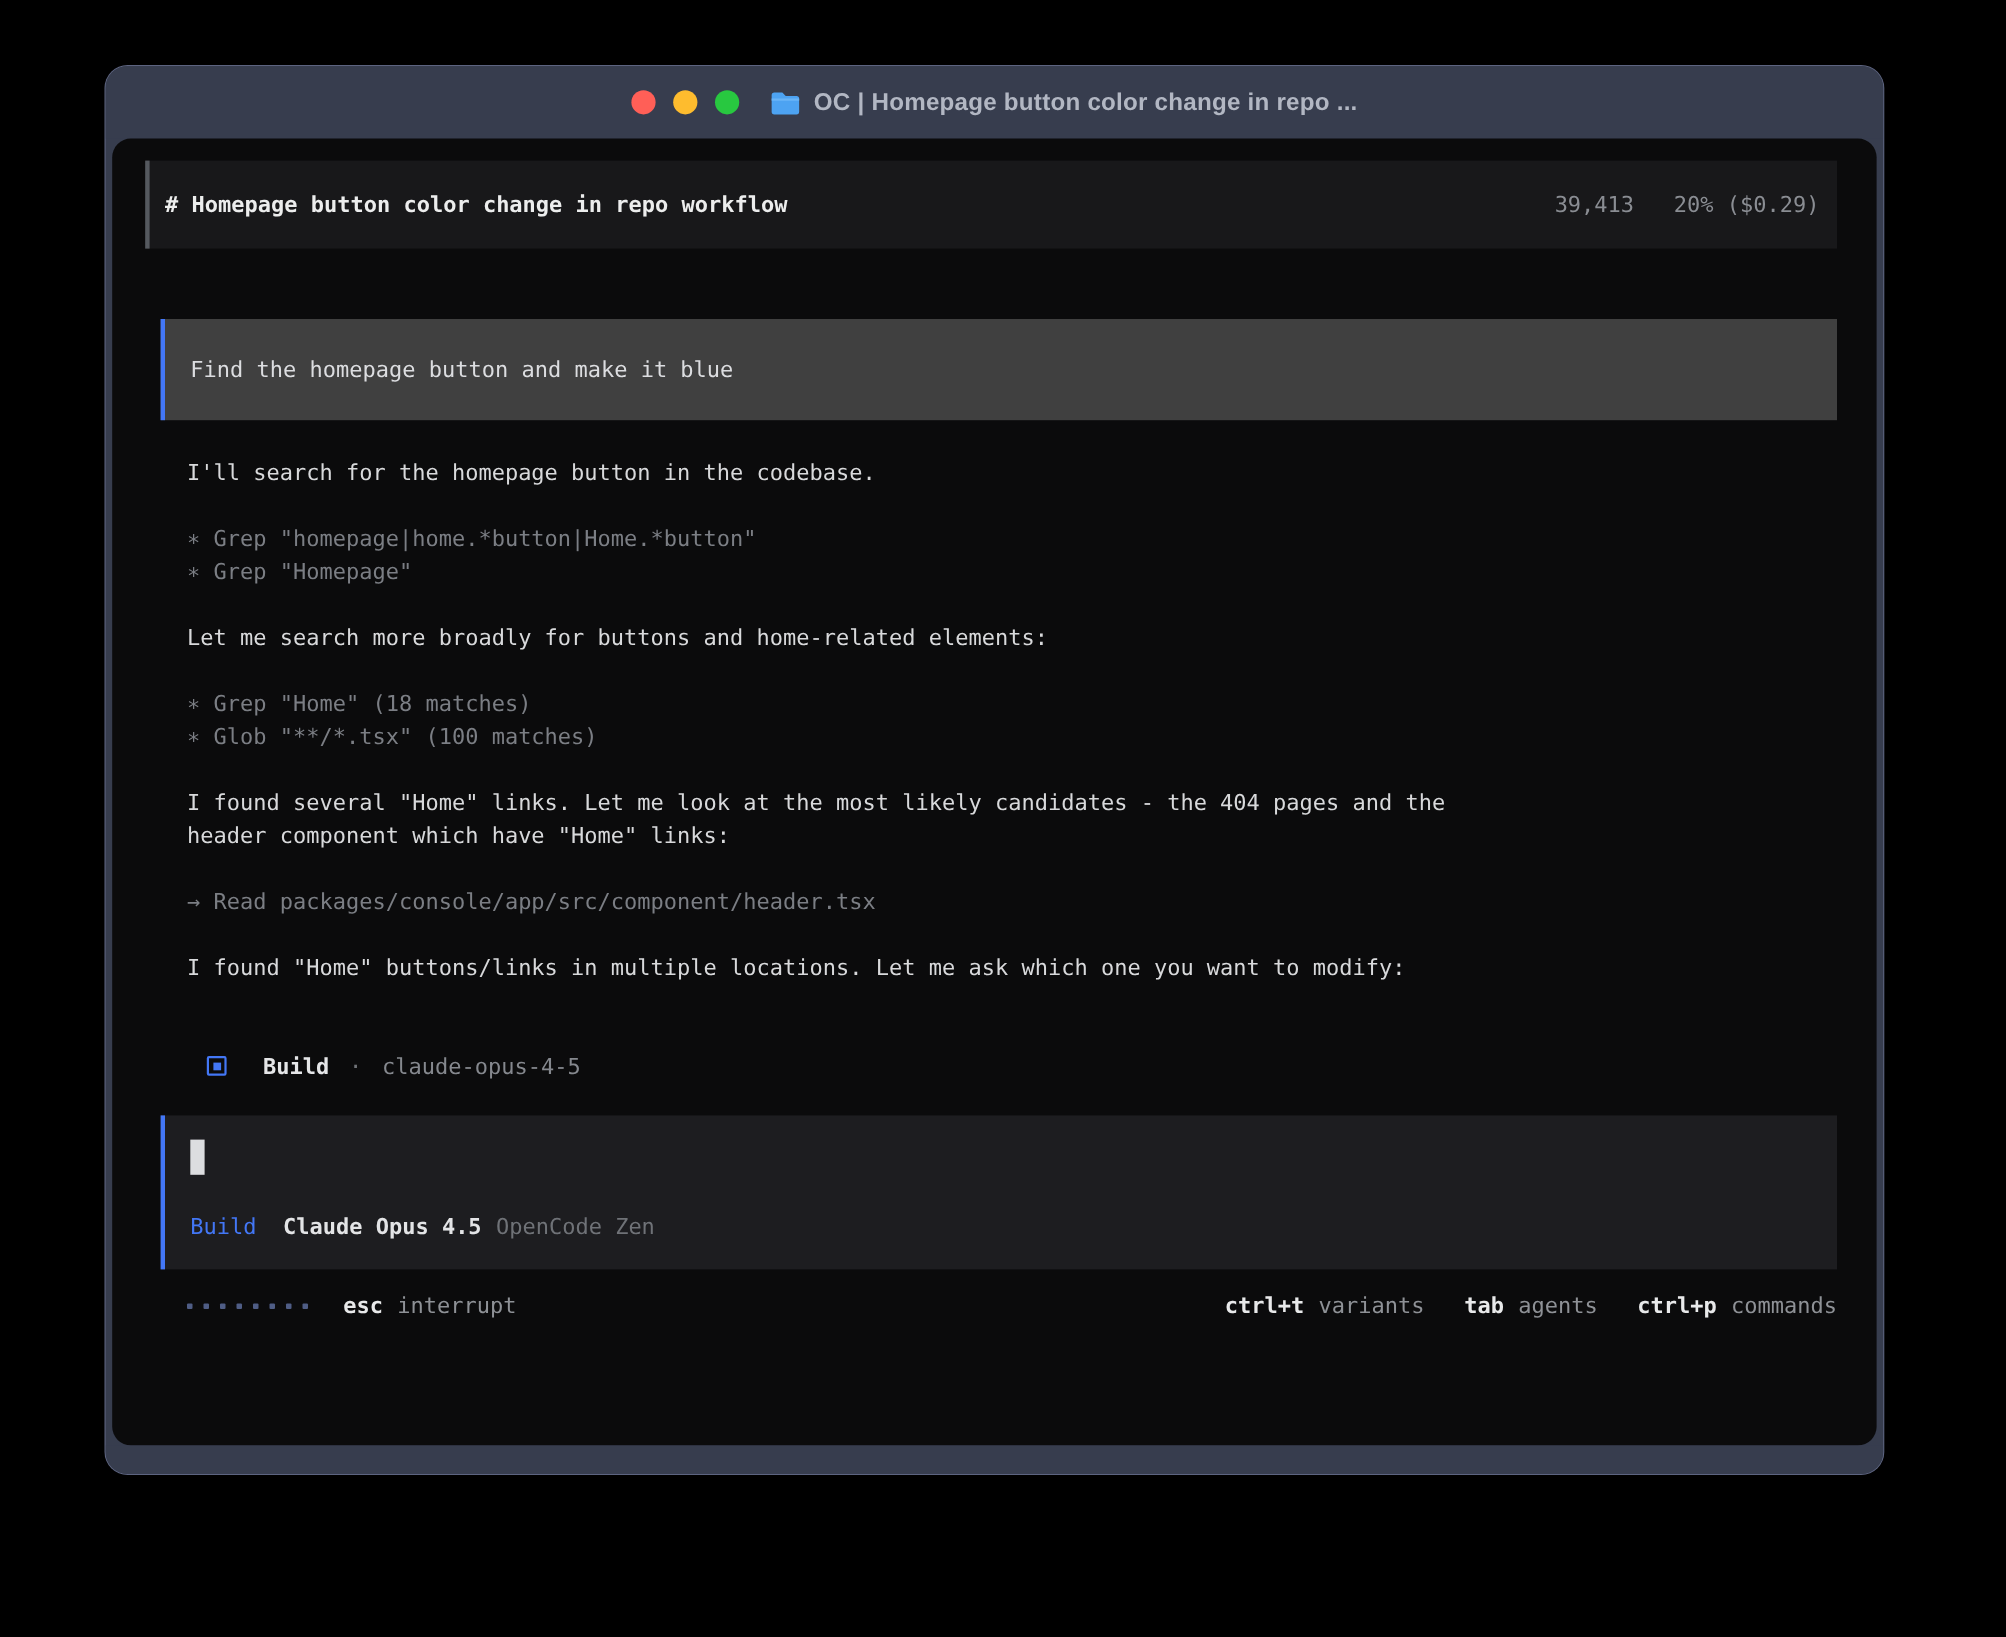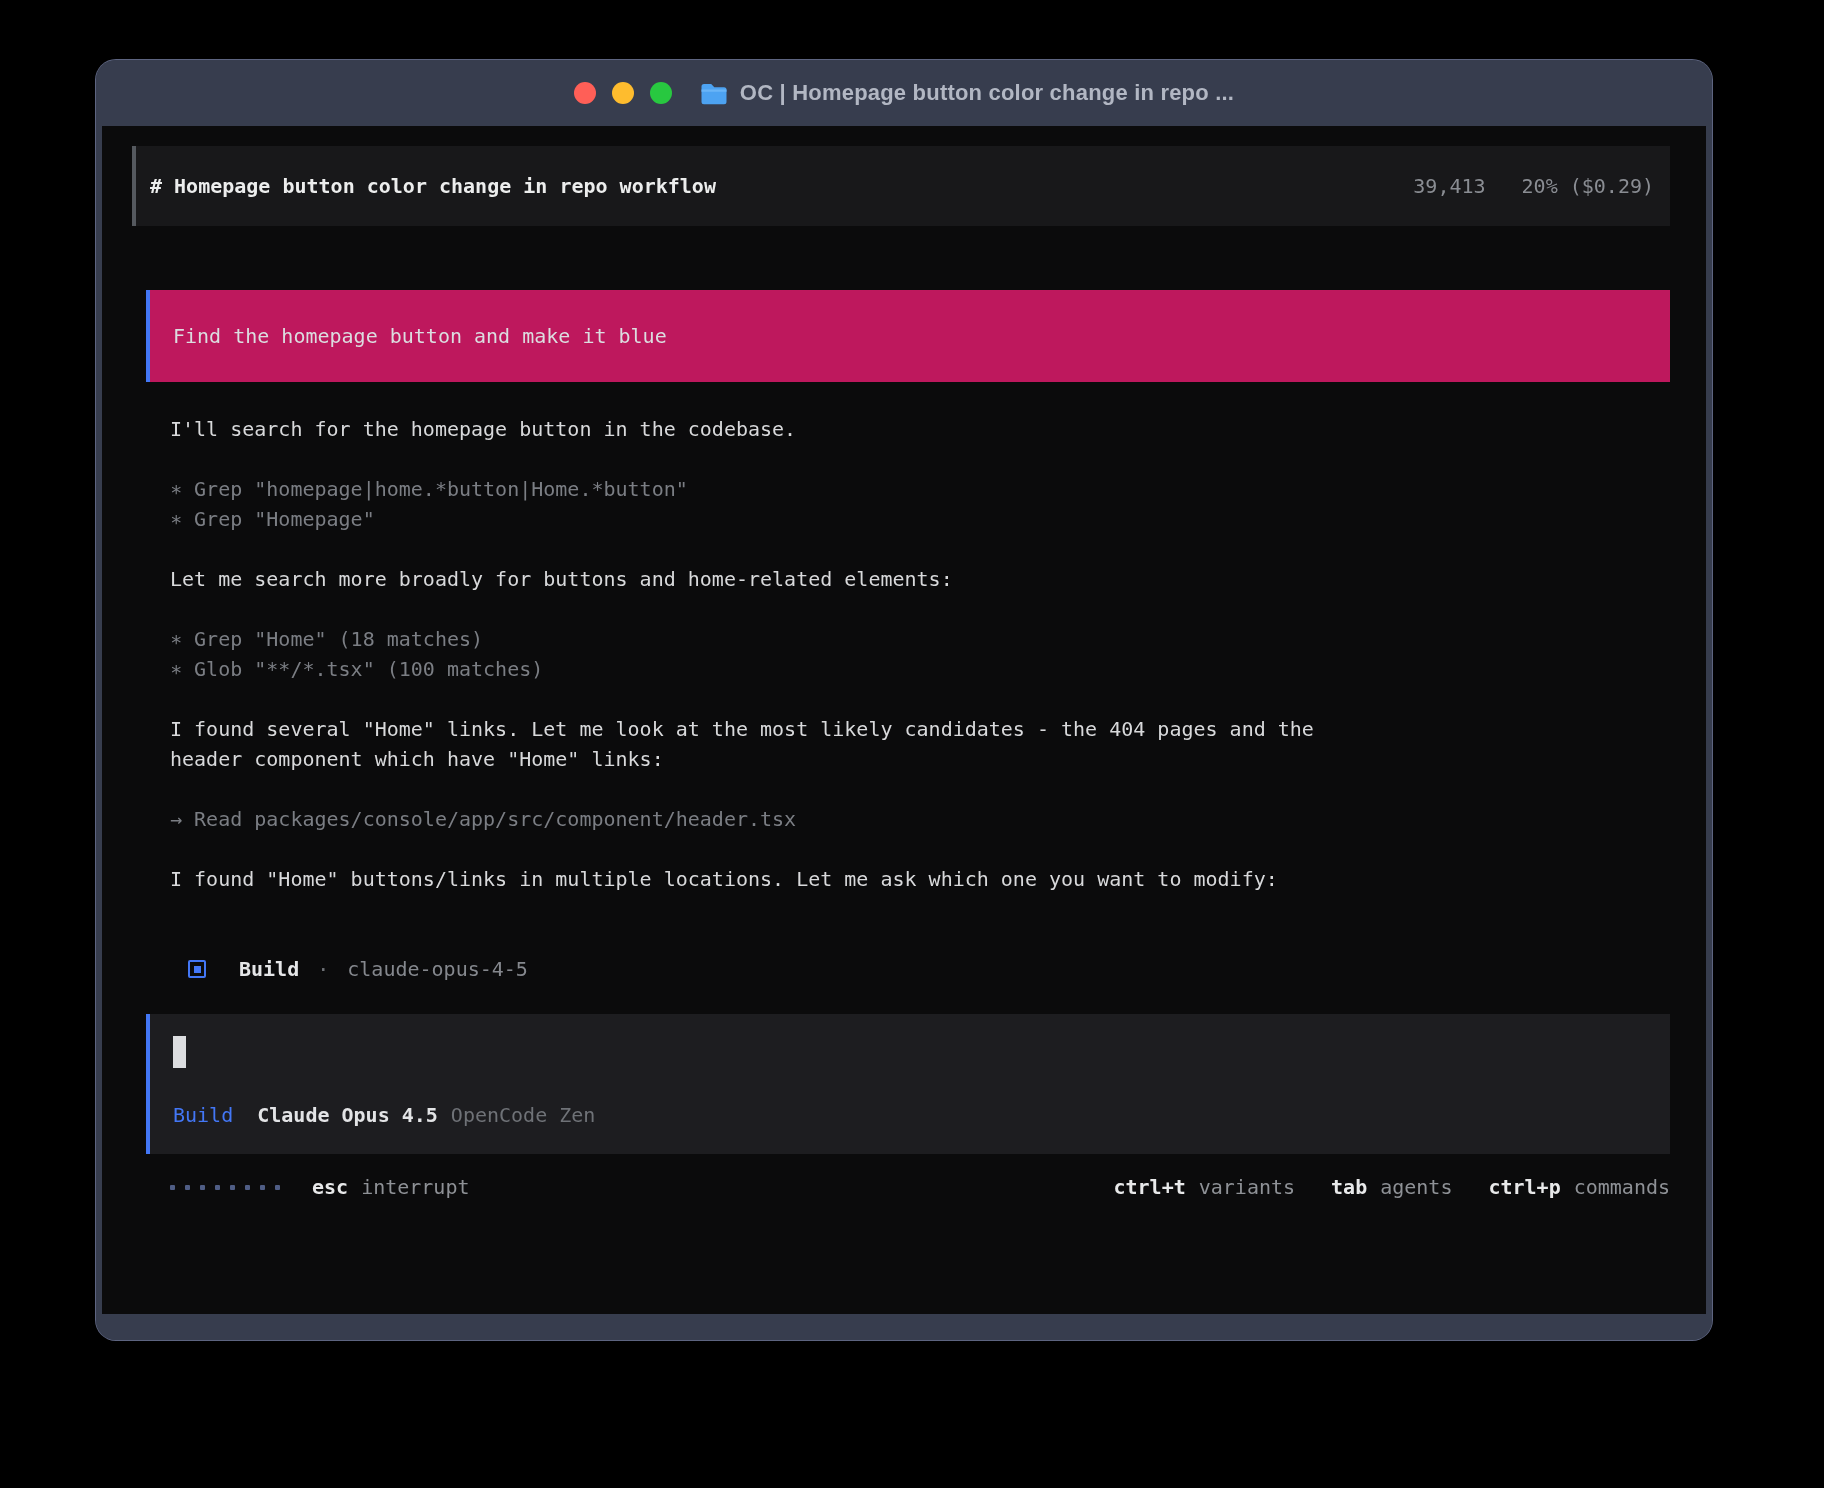--- a/index.html
+++ b/index.html
@@ -27,33 +27,33 @@
   .win-title {
     font-family:"Liberation Sans", sans-serif; font-weight:700;
     font-size:22px; color:#b2b7c3; letter-spacing:.2px;
     white-space:nowrap;
   }
 
   
   .terminal {
     flex:1; margin:0 6px; background:#0b0b0c;
     padding:20px 36px 0 30px; overflow:hidden;
-    font-size:20px; line-height:30px; color:#d8d9db;
+    font-size:20px; line-height:30px; color:#d8d9db;border-radius:17px;
   }
 
   .header-block {
     height:80px; background:#18181a; border-left:4px solid #55595f;
     display:flex; align-items:center; justify-content:space-between;
     padding:0 16px 0 14px;
   }
   .header-title { font-weight:700; color:#eceded; white-space:pre; }
   .header-stats { color:#8a8d93; display:flex; gap:36px; white-space:pre; }
 
   .user-block {
-    margin:64px 0 0 14px; height:92px; background:#be185d;
+    margin:64px 0 0 14px; height:92px; background:#404040;
     border-left:4px solid var(--accent-blue,#4377f6);
     display:flex; align-items:center; padding-left:23px;
     color:#dcdde0; white-space:pre;
   }
 
   .body { margin:32px 0 0 38px; }
   .line { min-height:30px; white-space:pre; color:#d8d9db; }
   .line.dim { color:#7b7e84; }
 
   .agent-row {

